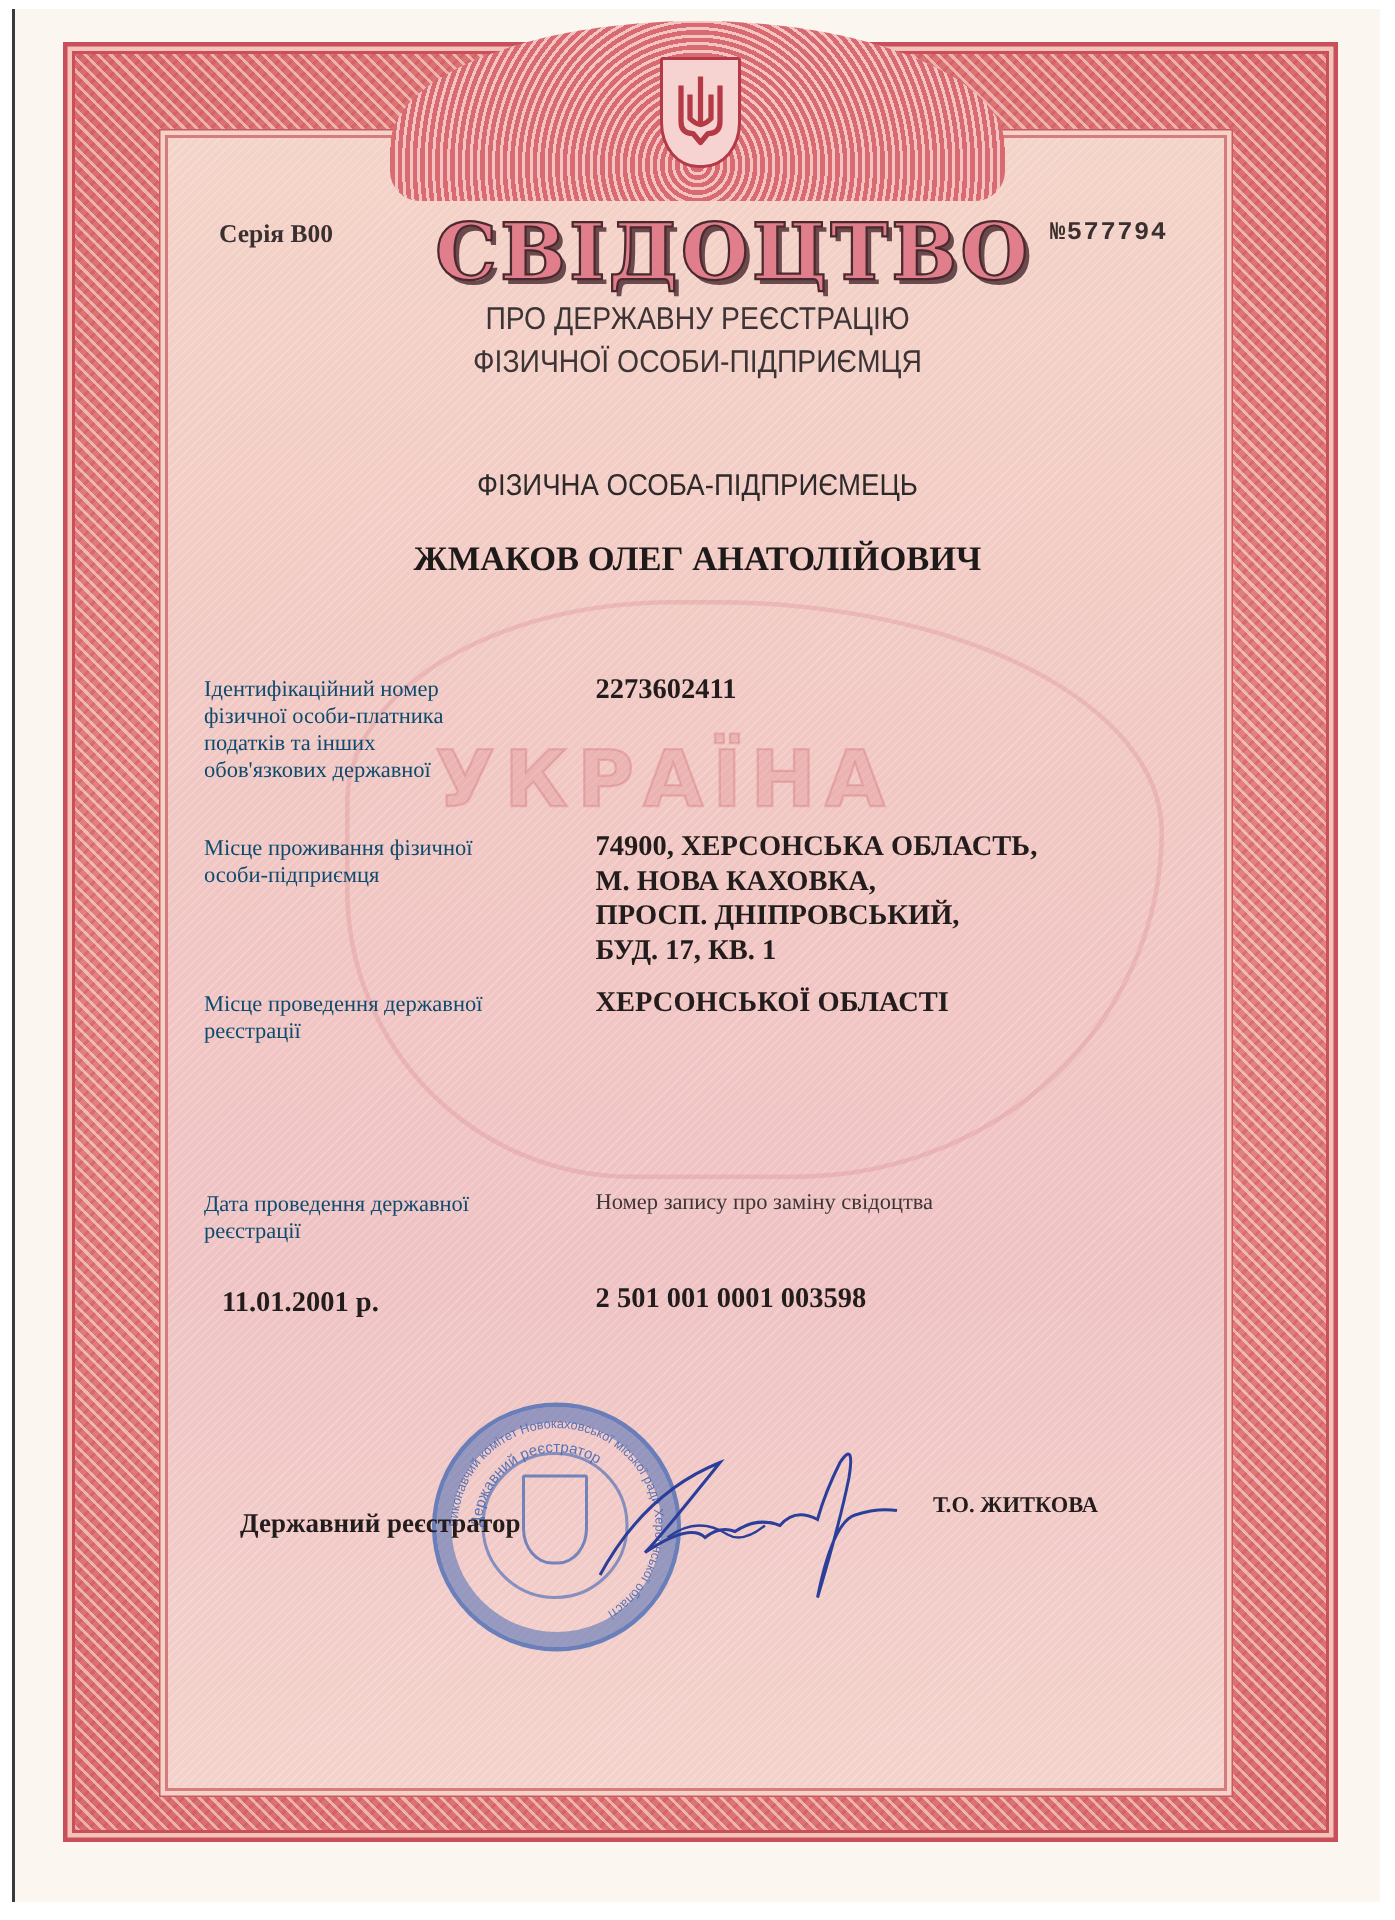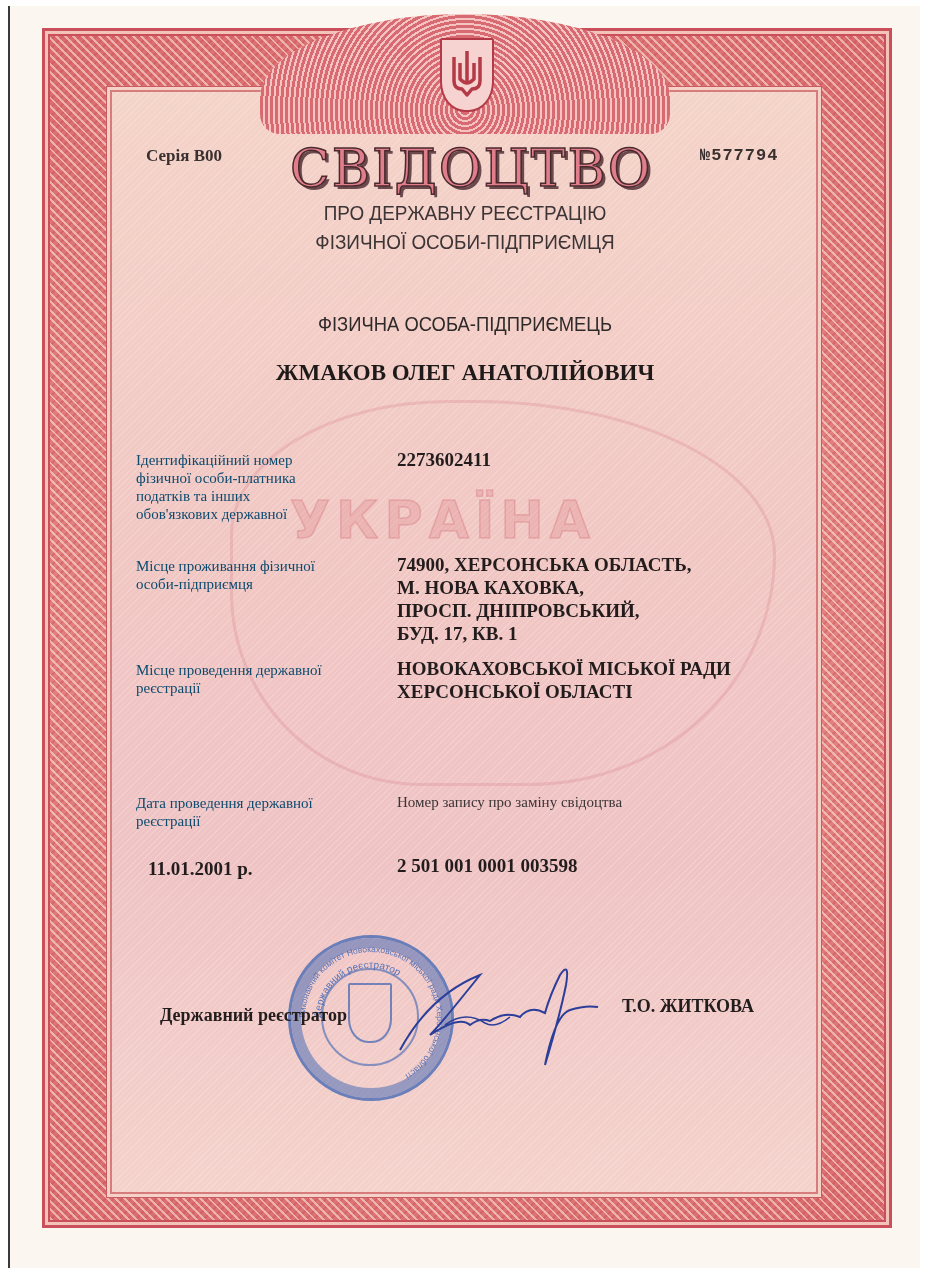--- a/index.html
+++ b/index.html
@@ -54,21 +54,21 @@
   }
   .series {
     position:absolute; left:146px; top:146px; font-size:17px; font-weight:bold; color:#3a3030;text-align:center;
   }
   .number {
     position:absolute; left:700px; top:146px; font-size:17px; font-weight:bold; color:#3a3030;
     font-family:"Liberation Mono", monospace; letter-spacing:1px;
   }
   .title {
     position:absolute; left:290px; top:138px; width:360px; text-align:left;
-    font-size:52px; font-weight:normal; letter-spacing:2px;
+    font-size:52px; font-weight:bold; letter-spacing:2px;
     color:#e07f8b;
     -webkit-text-stroke:1.5px #4a2a2e;
     text-shadow: 3px 3px 0 #6b4a4e;
     font-family:"DejaVu Serif", serif;
   }
   .subtitle {
     position:absolute; left:180px; width:570px; text-align:center;
     font-family:"Liberation Sans", sans-serif; font-size:21px; color:#3d3436;
     transform:scaleX(.9);
   }
@@ -104,21 +104,21 @@
     border-radius:2px 2px 20px 20px / 2px 2px 24px 24px;
   }
   .stamp-text {
     position:absolute; left:0; top:0; width:160px; height:160px;
     font-family:"Liberation Sans", sans-serif; font-size:9px; color:rgba(60,100,180,.85);
   }
   .registrar-label {
     position:absolute; left:160px; top:1005px; font-size:18px; font-weight:bold; color:#221c1c;
   }
   .registrar-name {
-    position:absolute; left:622px; top:996px; font-size:18px; font-weight:bold; color:#221c1c;
+    position:absolute; left:622px; top:996px; font-size:15px; font-weight:bold; color:#221c1c;
   }
   .signature { position:absolute; left:370px; top:955px; width:240px; height:120px; }
 </style>
 </head>
 <body>
 
 <div class="paper"></div>
 <div class="band"></div>
 <div class="inner"></div>
 
@@ -159,21 +159,20 @@
   <div>М. НОВА КАХОВКА,</div>
   <div>ПРОСП. ДНІПРОВСЬКИЙ,</div>
   <div>БУД. 17,  КВ. 1</div>
 </div>
 
 <div class="label" style="top:661px">
   <div>Місце проведення державної</div>
   <div>реєстрації</div>
 </div>
 <div class="value" style="top:657px">
-  <div>НОВОКАХОВСЬКОЇ МІСЬКОЇ  РАДИ</div>
   <div>ХЕРСОНСЬКОЇ ОБЛАСТІ</div>
 </div>
 
 <div class="label" style="top:794px">
   <div>Дата проведення державної</div>
   <div>реєстрації</div>
 </div>
 <div class="value value-small" style="top:791px">Номер запису про заміну свідоцтва</div>
 <div class="value" style="left:148px; top:857px">11.01.2001 р.</div>
 <div class="value" style="top:854px">2 501 001 0001 003598</div>

